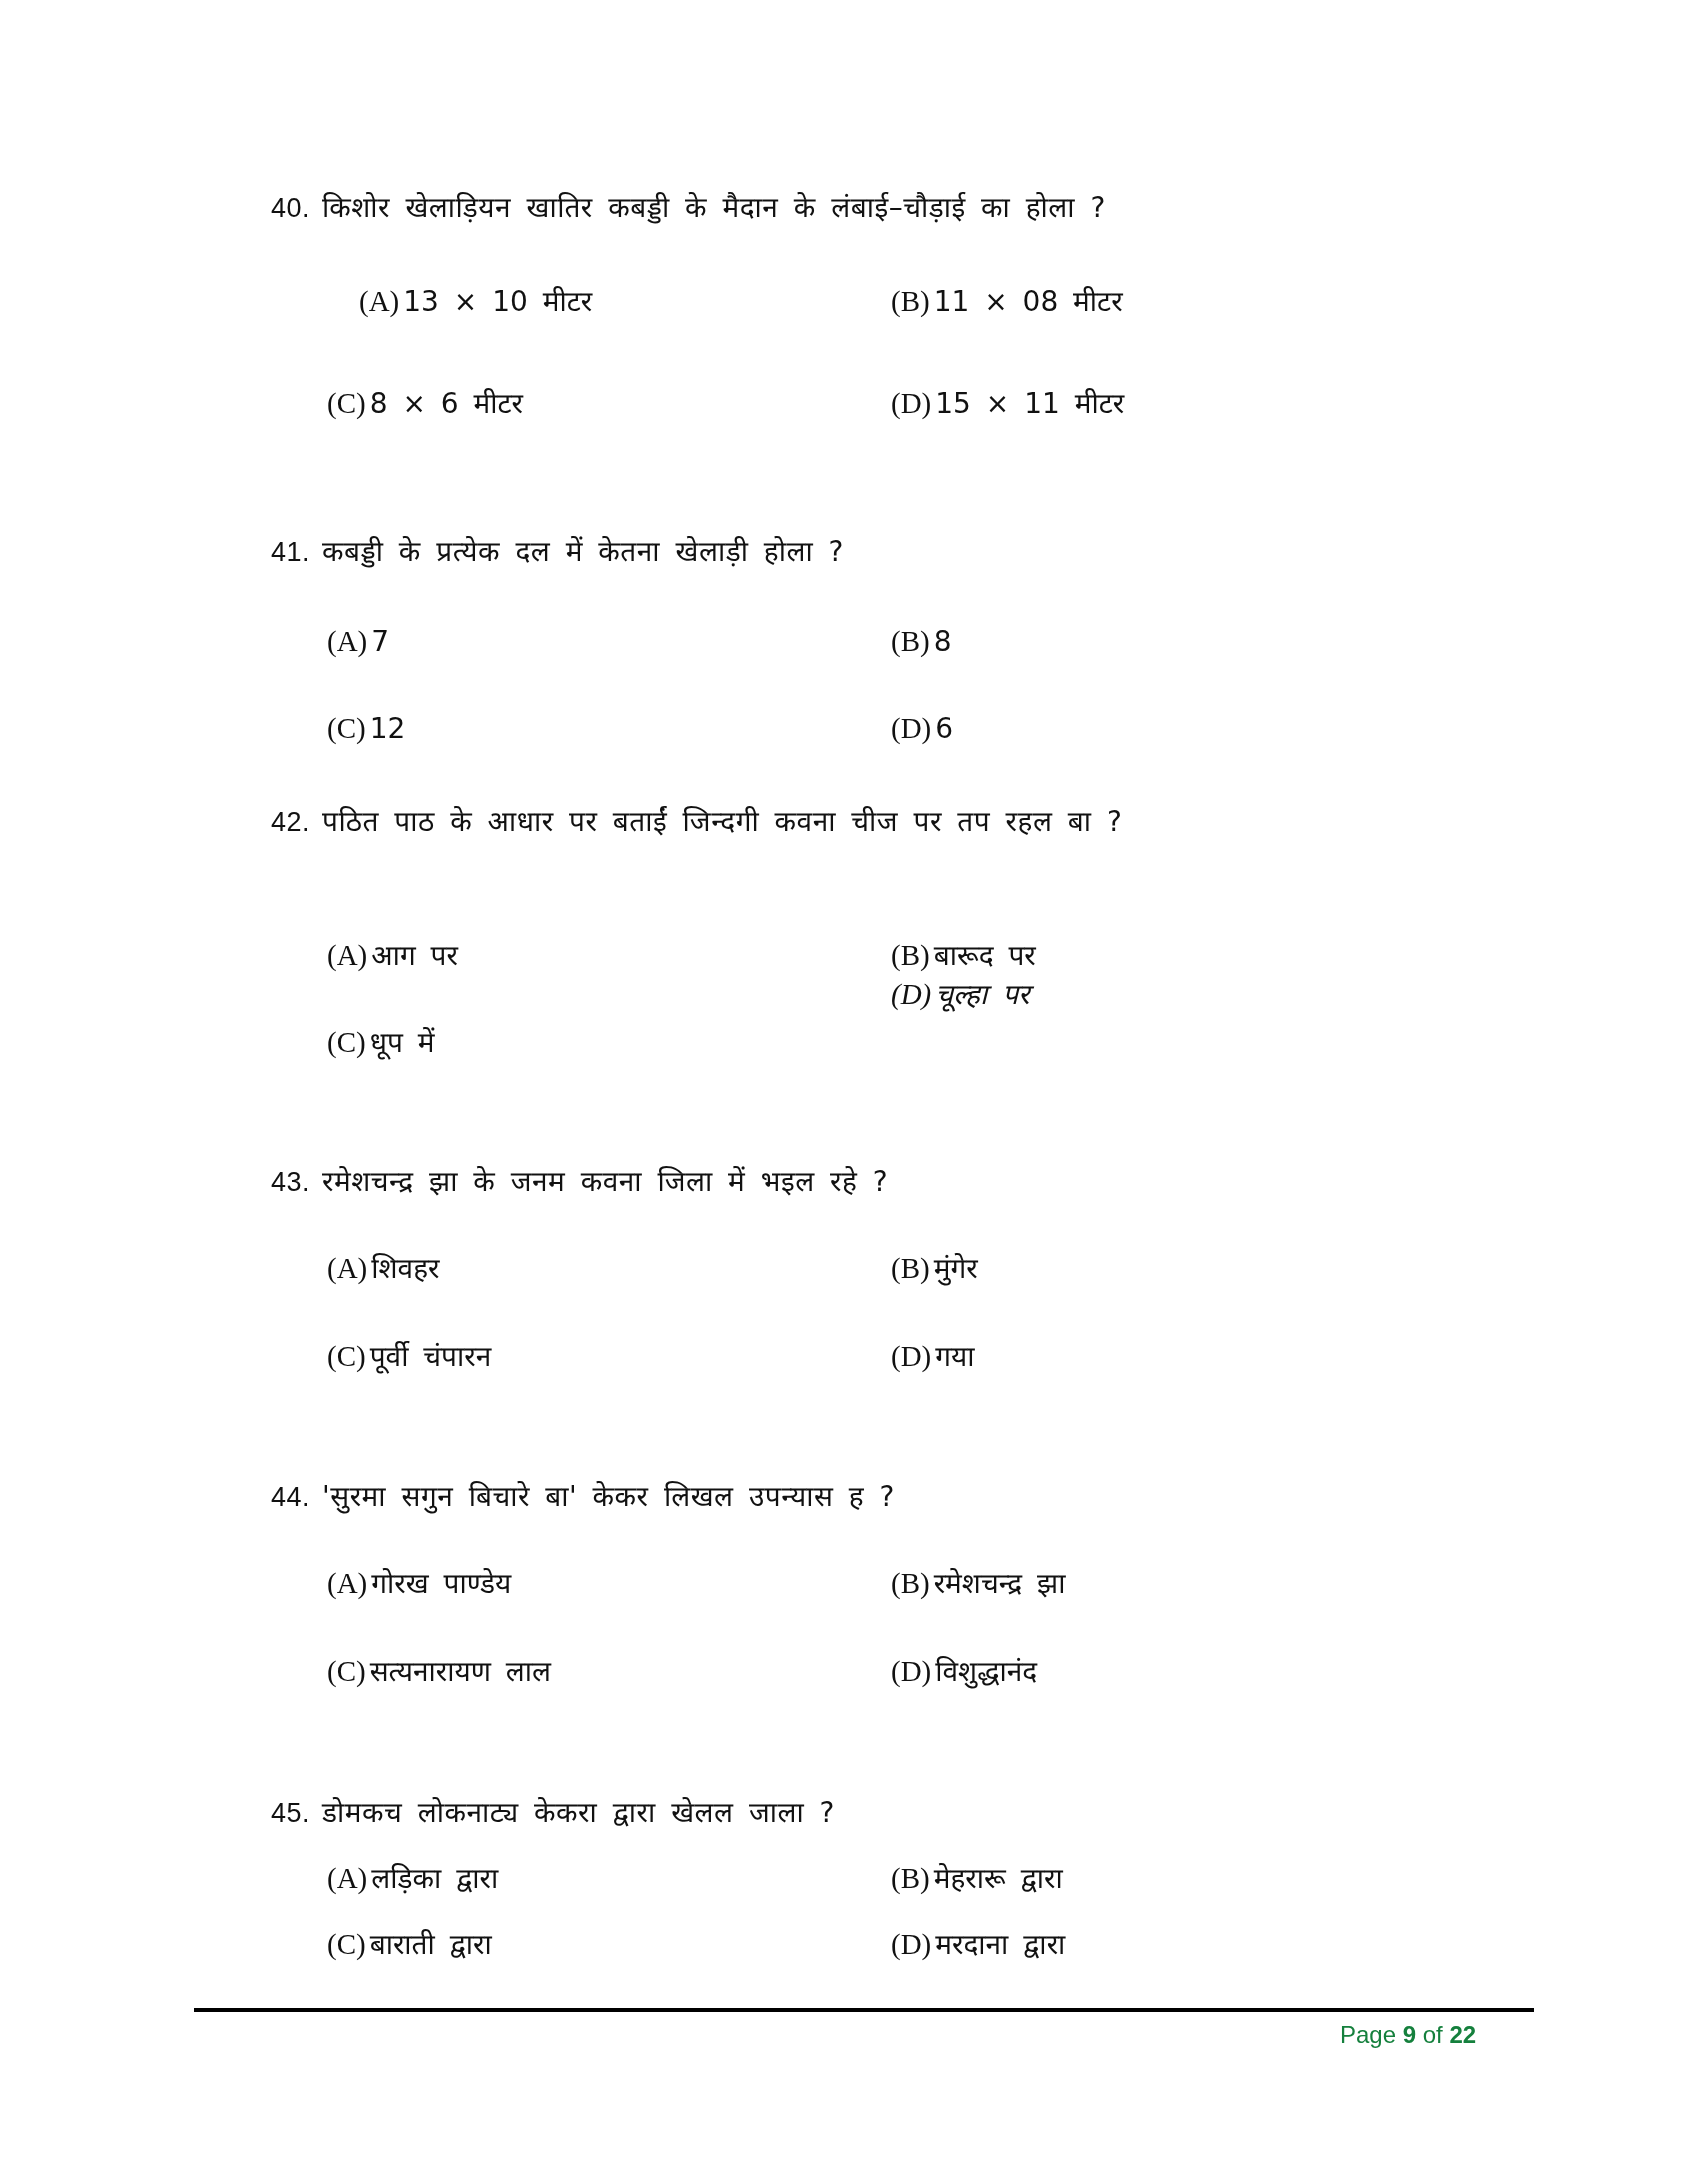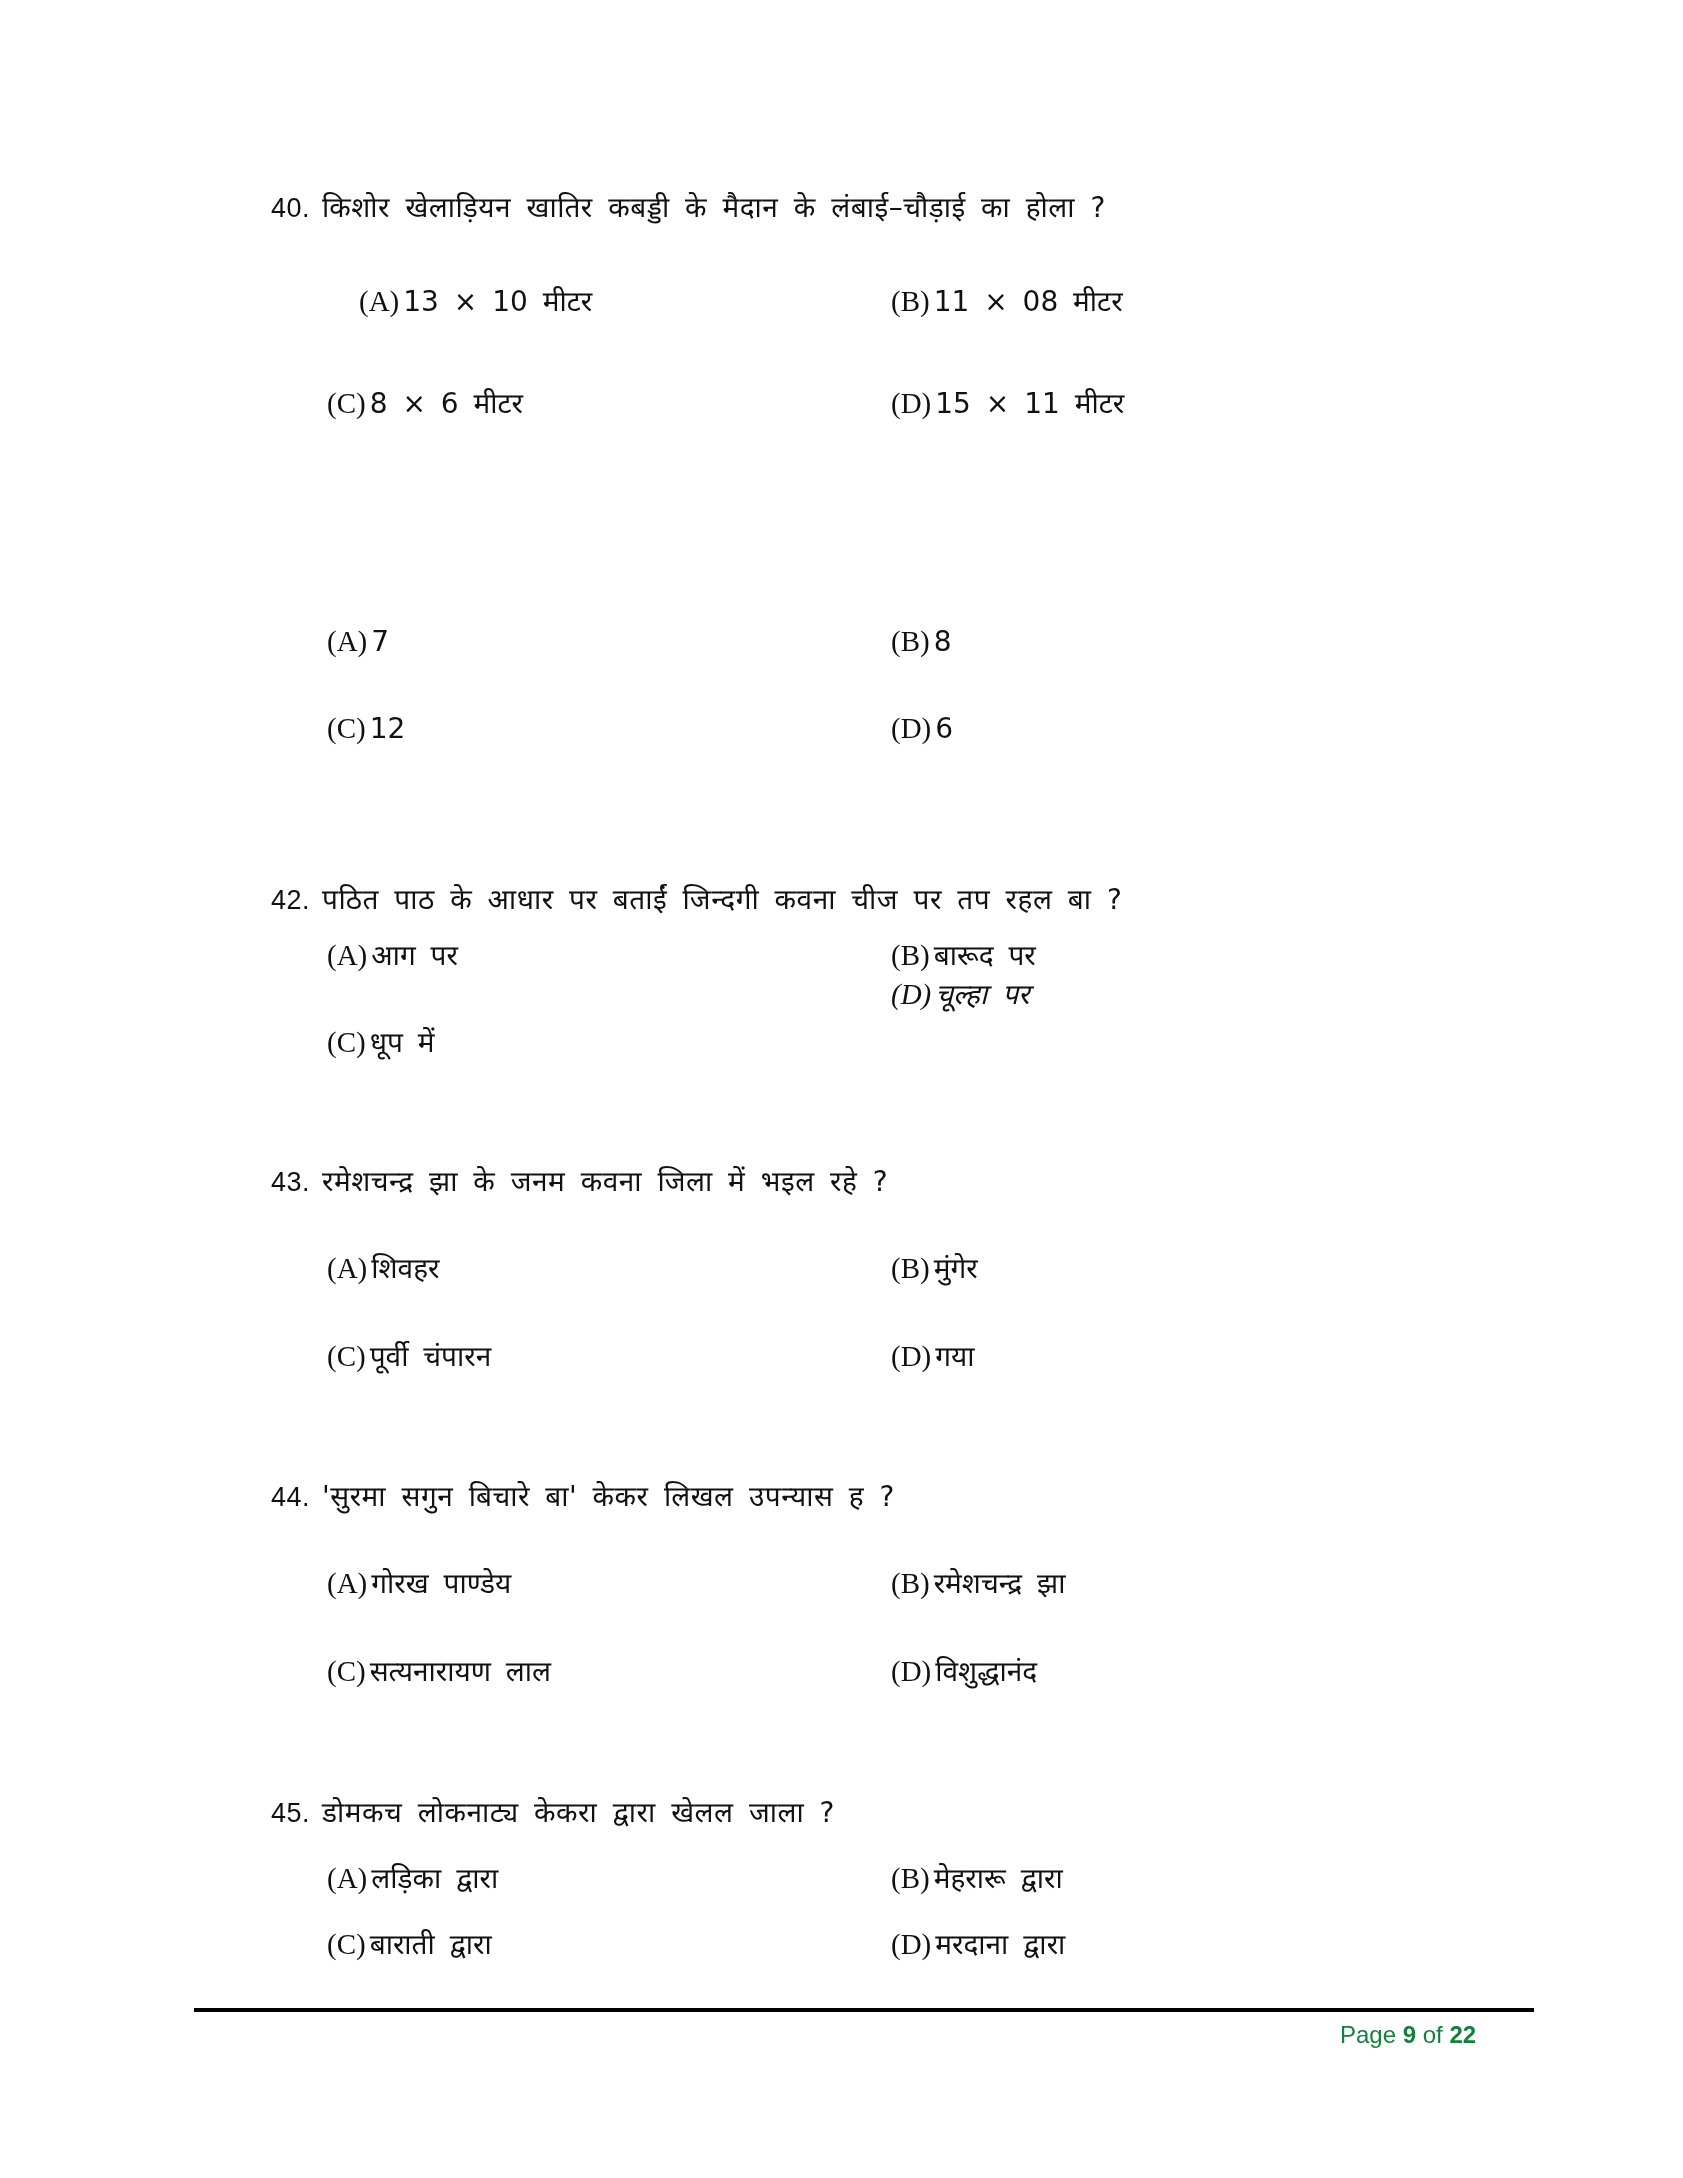--- a/index.html
+++ b/index.html
@@ -91,34 +91,37 @@
   <div class="opt right" style="top:281px;">
     <span class="opt-label">(B)</span><span class="opt-value">11 × 08 मीटर</span>
   </div>
   <div class="opt left" style="top:383px;">
     <span class="opt-label">(C)</span><span class="opt-value">8 × 6 मीटर</span>
   </div>
   <div class="opt right" style="top:383px;">
     <span class="opt-label">(D)</span><span class="opt-value">15 × 11 मीटर</span>
   </div>
 
+  <div class="q-text" style="top:532px;">
+    <span class="q-num">41.</span><span>कबड्डी के प्रत्येक दल में केतना खेलाड़ी होला ?</span>
+  </div>
   <div class="opt left" style="top:621px;">
     <span class="opt-label">(A)</span><span class="opt-value">7</span>
   </div>
   <div class="opt right" style="top:621px;">
     <span class="opt-label">(B)</span><span class="opt-value">8</span>
   </div>
   <div class="opt left" style="top:708px;text-align:center;">
     <span class="opt-label">(C)</span><span class="opt-value">12</span>
   </div>
   <div class="opt right" style="top:708px;">
     <span class="opt-label">(D)</span><span class="opt-value">6</span>
   </div>
 
-  <div class="q-text" style="top:880px;text-align:center;">
+  <div class="q-text" style="top:802px;text-align:center;">
     <span class="q-num">42.</span><span>पठित पाठ के आधार पर बताईं जिन्दगी कवना चीज पर तप रहल बा ?</span>
   </div>
   <div class="opt left" style="top:935px;">
     <span class="opt-label">(A)</span><span class="opt-value">आग पर</span>
   </div>
   <div class="opt right" style="top:935px;">
     <span class="opt-label">(B)</span><span class="opt-value">बारूद पर</span>
   </div>
   <div class="opt left" style="top:1022px;">
     <span class="opt-label">(C)</span><span class="opt-value">धूप में</span>

